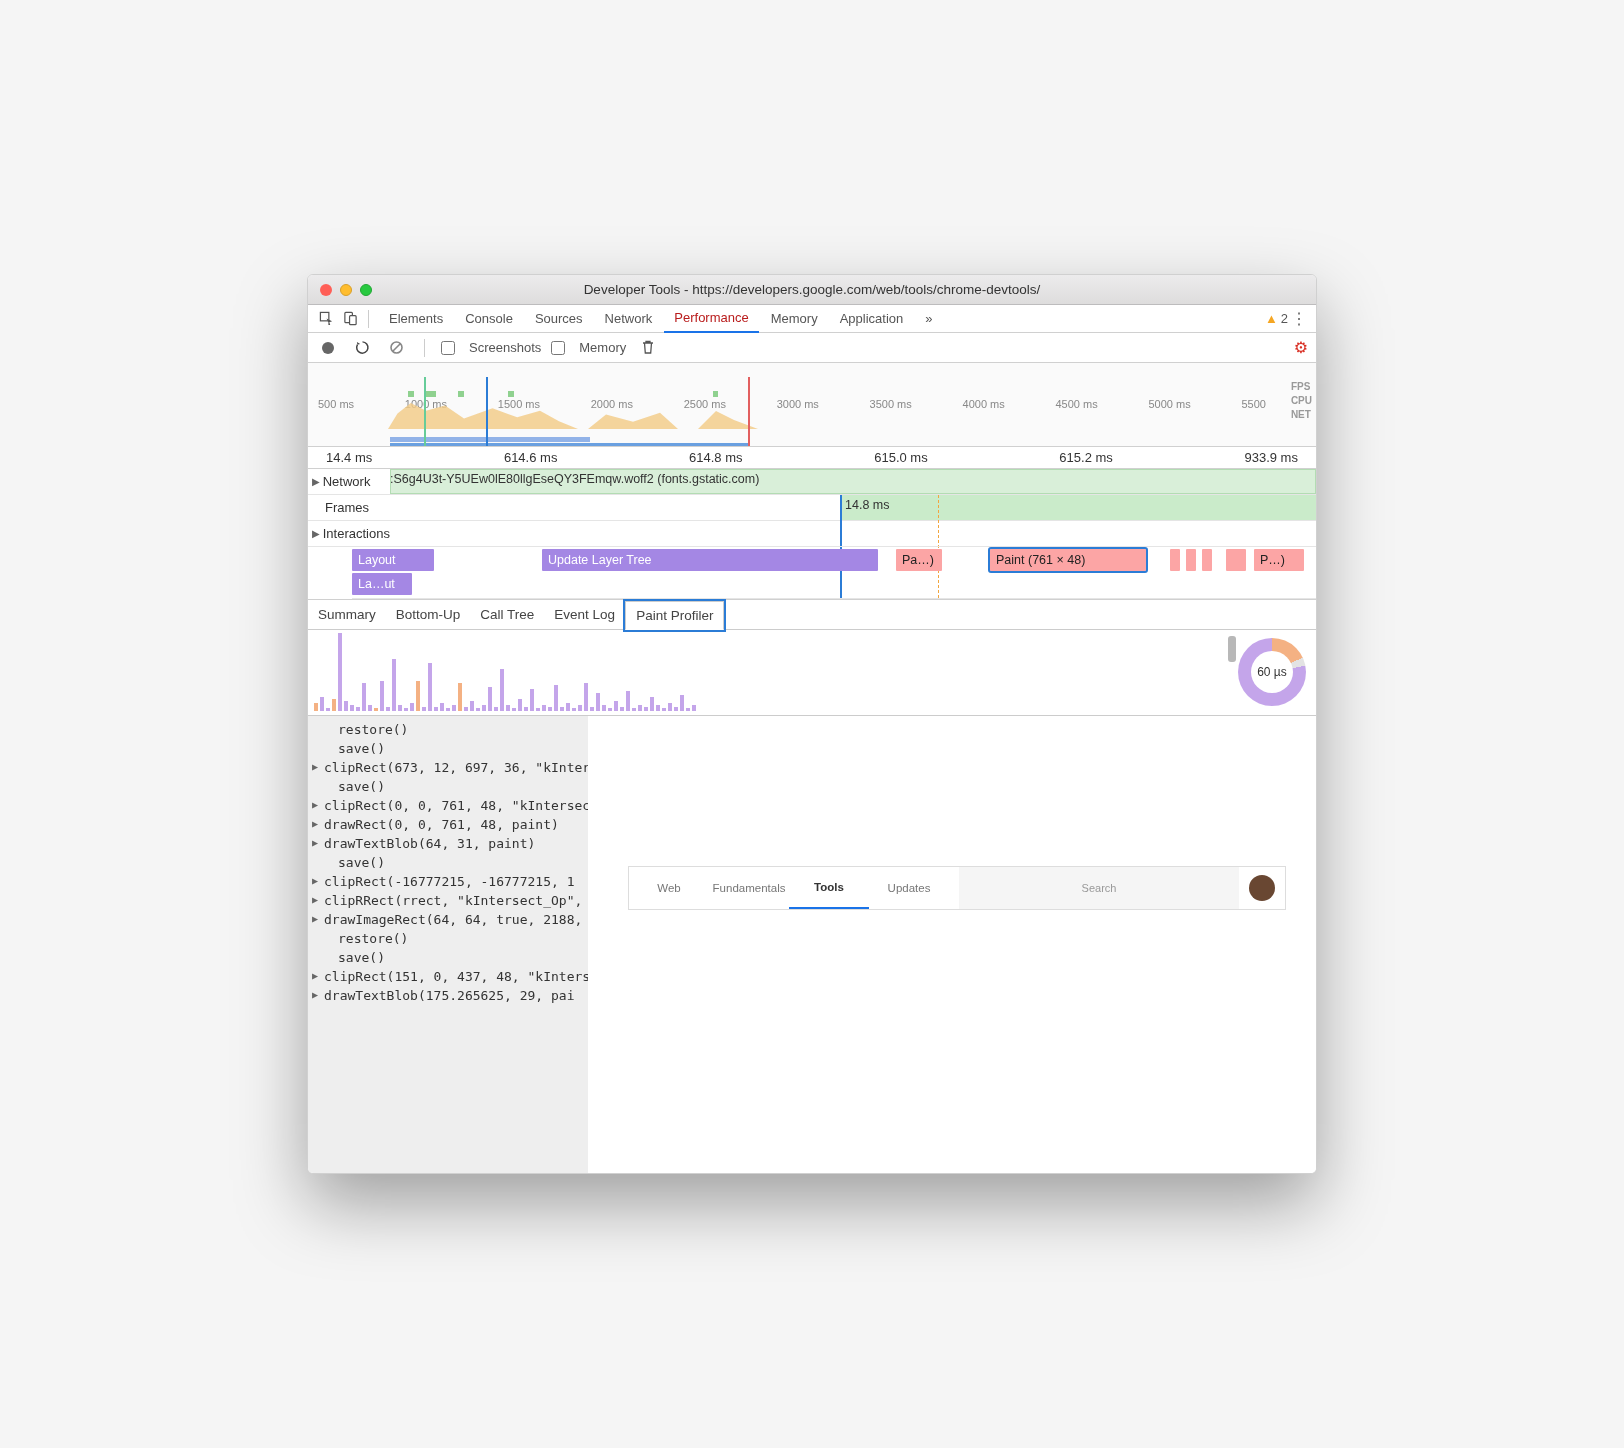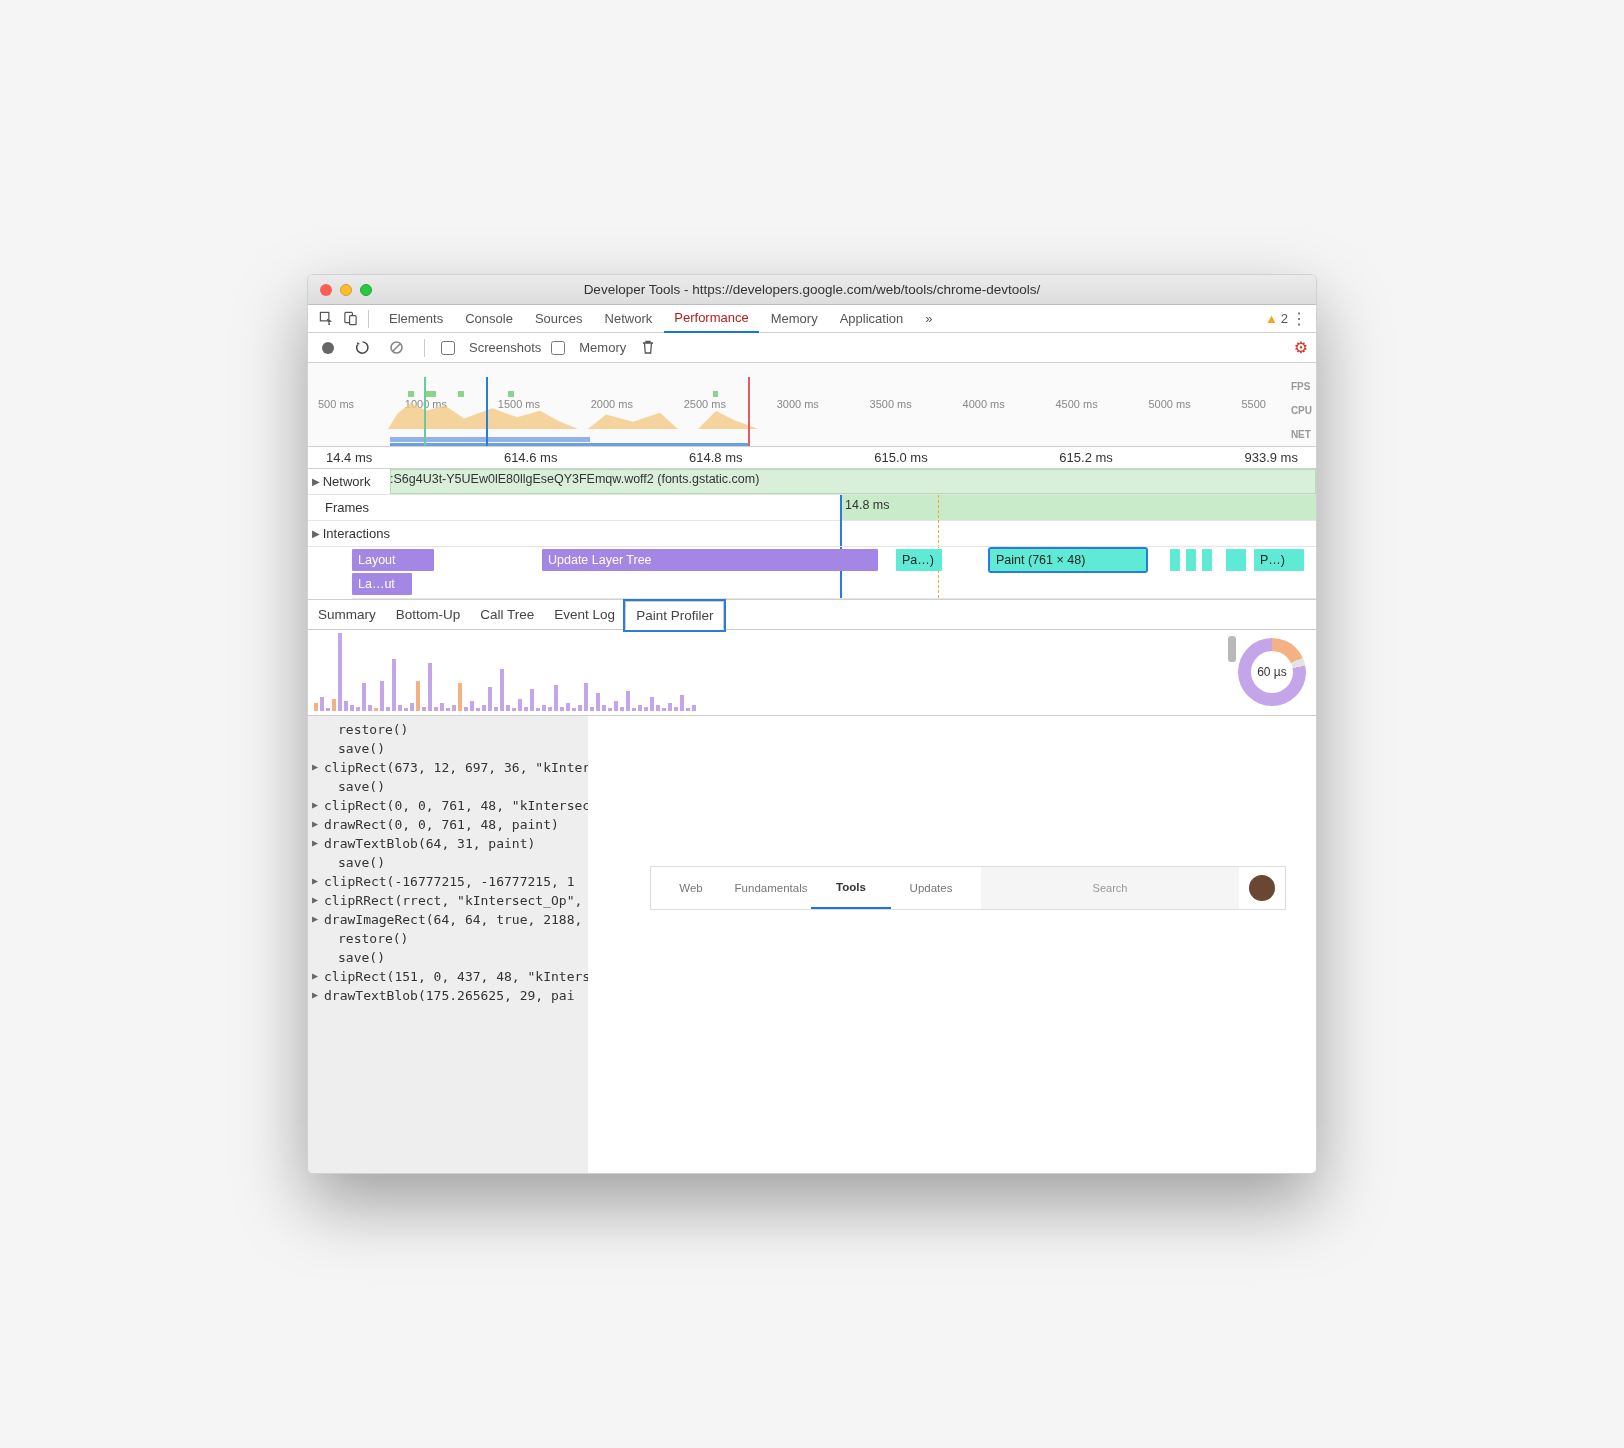--- a/index.html
+++ b/index.html
@@ -20,54 +20,54 @@
 .tab.active { color: #b91c1c; border-bottom: 2px solid #1a73e8; }
 .warn { margin-left: auto; display: flex; align-items: center; gap: 3px; color: #555; }
 .warn .tri { color: #f5a623; }
 .more { width: 22px; text-align: center; color: #666; font-size: 16px; }
 .subtoolbar { height: 30px; border-bottom: 1px solid #d0d0d0; display: flex; align-items: center; padding: 0 8px; gap: 10px; color: #555; }
 .subtoolbar .cb { display: flex; align-items: center; gap: 14px; }
 .subtoolbar input[type=checkbox]{ width:14px; height:14px; }
 .gear-red { margin-left: auto; color: #d93025; font-size: 16px; }
 .overview { height: 84px; position: relative; border-bottom: 1px solid #d0d0d0; background: #fafafa; }
 .overview .ticks { position: absolute; top: 4px; left: 0; right: 40px; display: flex; justify-content: space-between; font-size: 11px; color: #888; padding: 0 10px; margin-top: 31px; }
-.overview .labels { position: absolute; right: 4px; top: 18px; display: flex; flex-direction: column; gap: 13px; font-size: 10px; color: #999; font-weight: 600; }
+.overview .labels { position: absolute; right: 4px; top: 18px; display: flex; flex-direction: column; gap: 3px; font-size: 10px; color: #999; font-weight: 600; }
 .overview .content { position: absolute; top: 14px; left: 10px; right: 40px; bottom: 0; }
 .ov-shape { position:absolute; background: #f3ca84; opacity:.8; }
 .ov-green { position:absolute; background:#8fd18f; height:6px; }
 .ov-bar { position:absolute; height:5px; background:#92b3e8; }
 .marker { position:absolute; top:0; bottom:0; width:2px; }
 .ruler { height: 22px; border-bottom: 1px solid #d0d0d0; display: flex; align-items: center; justify-content: space-between; padding: 0 18px; font-size: 13px; color: #333; position: relative; }
 .tracks { border-bottom: 1px solid #d0d0d0; }
 .track-row { height: 26px; display: flex; align-items: center; border-bottom: 1px solid #e5e5e5; position: relative; font-size: 13px; }
 .track-label { width: 82px; padding-left: 4px; display:flex; align-items:center; gap:3px; color:#333; }
 .track-body { flex:1; height:100%; position:relative;text-align:center; }
 .net-frag { font-size: 12.5px; color: #333; padding-left:0; }
 .net-bg { position:absolute; inset:0; background:#d9efd9; border:1px solid #b3dcb3; }
 .frames-bg { position:absolute; left:450px; right:0; top:0; bottom:0; background:#caebca; }
 .frames-label { position:absolute; left:455px; top:3px; font-size:12.5px; color:#333; }
 .main-row { height: 52px; margin-left: 44px; }
 .flame { position: absolute; height: 22px; border-radius: 1px; display:flex; align-items:center; padding:0 6px; font-size:12.5px; overflow:hidden; white-space:nowrap; color:#222; }
 .purple { background:#a487e4; color:#fff; }
-.green { background:#5eead4; }
+.green { background:#fca5a5; }
 .sel { outline:2px solid #2b7cd6; }
 .blue-line { position:absolute; top:-54px; bottom:-52px; width:2px; background:#2b7cd6; }
 .orange-line { position:absolute; top:-54px; bottom:-52px; width:1px; border-left:1px dashed #f2a640; }
 .prof-tabs { height: 30px; border-bottom: 1px solid #ccc; display:flex; align-items:stretch; font-size:13.5px; color:#444; }
 .ptab { padding: 0 10px; display:flex; align-items:center; }
 .ptab.sel { background:#fff; border:1px solid #ccc; border-bottom-color:#fff; position:relative; top:1px; }
 .profiler-strip { height: 86px; border-bottom:1px solid #ccc; position:relative; }
 .barchart { position:absolute; left:6px; right:100px; bottom:4px; top:6px; display:flex; align-items:flex-end; gap:2px; }
 .barchart .b { width:4px; background:#c4a5ea; }
 .barchart .b.or { background:#f4b183; }
 .donut { position:absolute; right:10px; top:8px; width:68px; height:68px; border-radius:50%; background: conic-gradient(#f4b183 0 18%, #e3e3e3 18% 22%, #c4a5ea 22% 100%); display:flex; align-items:center; justify-content:center; }
 .donut::after { content:""; position:absolute; width:42px; height:42px; border-radius:50%; background:#fff; }
 .donut span { position:relative; z-index:1; font-size:12px; color:#333; }
 .scroll-indicator { position:absolute; right:80px; top:6px; width:8px; height:26px; background:#b8b8b8; border-radius:3px; }
-.bottom { flex:1; display:flex; overflow:hidden;gap:22px; }
+.bottom { flex:1; display:flex; overflow:hidden; }
 .cmdlist { width:280px; background:#eee; overflow:hidden; font-family: Menlo, monospace; font-size:13px; color:#333; padding:4px 0; }
 .cmd { padding: 2px 4px 2px 16px; white-space:nowrap; position:relative; }
 .cmd.ind { padding-left: 30px; }
 .cmd .tri { position:absolute; left:4px; top:3px; font-size:10px; color:#666; }
 .preview { flex:1; position:relative; background:#fff; }
 .nav-mock { position:absolute; top:150px; left:40px; right:30px; height:44px; border:1px solid #ddd; background:#fff; display:flex; align-items:center; }
 .nav-tab { width:80px; height:100%; display:flex; align-items:center; justify-content:center; font-size:11.5px; color:#777; }
 .nav-tab.bold { font-weight:700; color:#333; border-bottom:2px solid #1a73e8; }
 .nav-search { flex:1; background:#f5f5f5; height:100%; display:flex; align-items:center; justify-content:center; color:#999; font-size:11px; margin-left:10px; }
 .avatar { width:26px; height:26px; border-radius:50%; background:#694732; margin:0 10px; }

